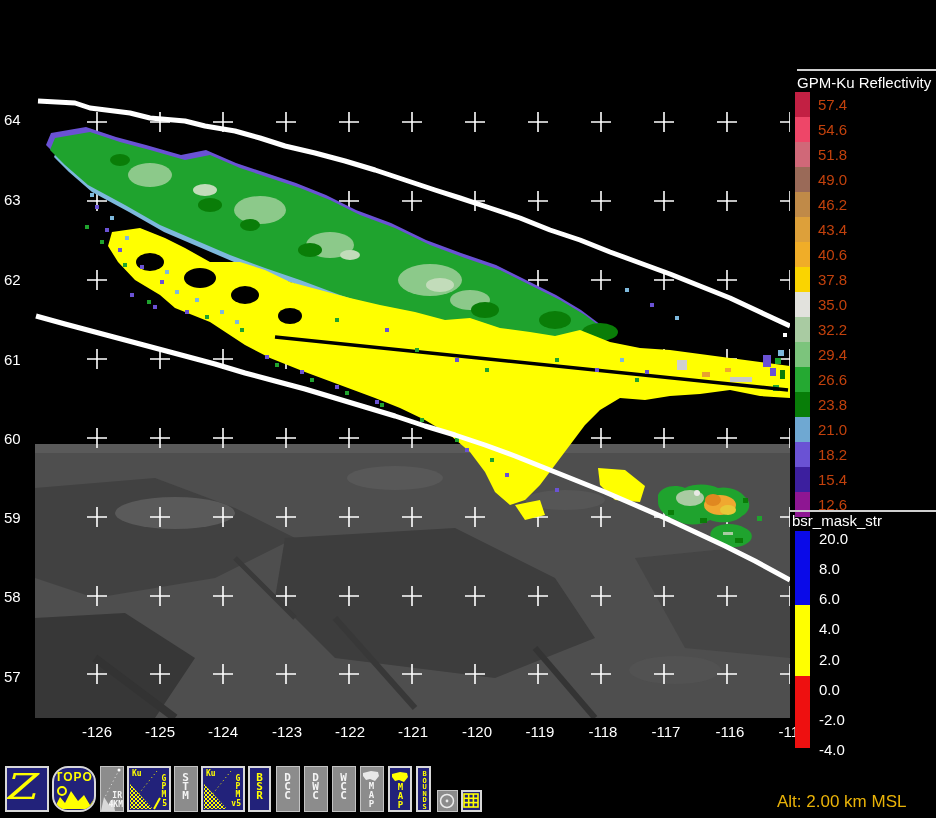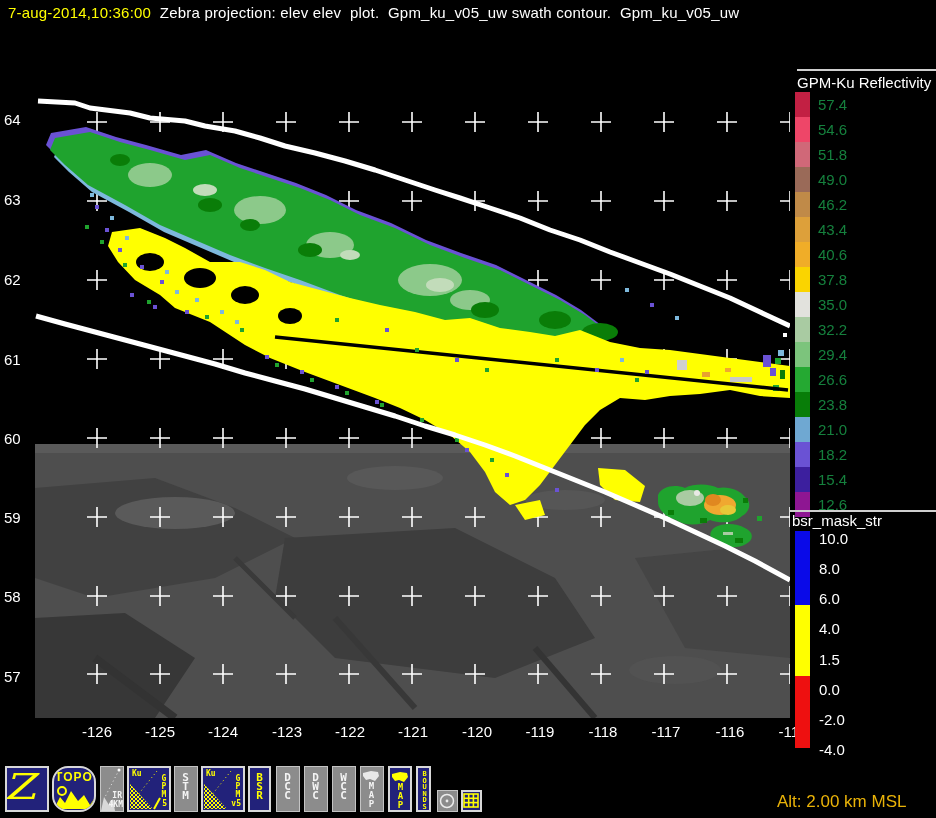--- a/index.html
+++ b/index.html
@@ -12,21 +12,21 @@
   .ts{color:#ffff00;}
   
   #mapsvg{left:35px;top:58px;}
   .latlab{position:absolute;left:4px;width:30px;color:#fff;font-size:15px;}
   .lonlab{position:absolute;top:723px;width:46px;text-align:center;color:#fff;font-size:15px;}
   
   .cbtitle{position:absolute;color:#fff;font-size:15px;white-space:nowrap;}
   .sepline{position:absolute;height:2px;background:#cfcfcf;}
   .cbrow{position:absolute;left:795px;height:25px;}
   .cbrow .sw{position:absolute;left:0;top:0;width:15px;height:25px;}
-  .cbrow .lb{position:absolute;left:23px;top:0;height:25px;line-height:25px;color:#15803d;font-size:15px;}
+  .cbrow .lb{position:absolute;left:23px;top:0;height:25px;line-height:25px;color:#c2410c;font-size:15px;}
   .bsrseg{position:absolute;left:795px;width:15px;}
   .bsrlab{position:absolute;left:819px;height:30px;line-height:30px;color:#fff;font-size:15px;}
   
   #toolbar{left:0;top:762px;width:936px;height:56px;background:#000;}
   .btn{position:absolute;box-sizing:border-box;cursor:pointer;overflow:hidden;}
   .navy{background:#22227a;border:2px solid #d8d8d8;}
   .gray{background:#8c8c8c;border:1px solid #c4c4c4;}
   .vstack{word-break:break-all;line-height:9px;font-size:11px;font-weight:bold;
     font-family:"DejaVu Sans Mono",monospace;text-align:center;}
   .wtxt{color:#f4f4f4;} .ytxt{color:#ffff00;}
@@ -35,21 +35,20 @@
   #btn-topo .lab{position:absolute;top:2px;left:0;width:100%;text-align:center;color:#ffff00;
     font-size:12px;font-weight:bold;letter-spacing:1px;}
   .smalltxt{position:absolute;font-size:8px;font-weight:bold;line-height:8px;
     font-family:"DejaVu Sans Mono",monospace;}
   #alt-label{color:#eab308;font-size:17px;white-space:nowrap;}
 </style>
 </head>
 <body>
 
 <div id="header" class="abs">
-  <div class="line" id="hline1"><span class="ts">7-aug-2014,10:36:00</span><span>  Zebra projection: elev elev  plot.  Gpm_ku_v05_uw swath contour.  Gpm_ku_v05_uw</span></div>
 </div>
 
 <svg id="mapsvg" class="abs" width="755" height="660" viewBox="0 0 755 660">
   <rect x="0" y="0" width="755" height="660" fill="#000"></rect>
 
   <g>
     <rect x="0" y="386" width="755" height="274" fill="#4e4e4e"></rect>
     <rect x="0" y="386" width="755" height="9" fill="#5a5a5a"></rect>
     <polygon points="0,430 120,420 200,450 260,480 180,520 60,540 0,520" fill="#414141"></polygon>
     <polygon points="250,480 420,470 520,520 560,580 460,620 300,600 240,540" fill="#3d3d3d"></polygon>
@@ -366,25 +365,25 @@
       <div class="sw" style="background: rgb(60, 31, 158);"></div>
       <div class="lb">15.4</div>
     </div>
     <div class="cbrow" style="top: 492px; width: 70px;">
       <div class="sw" style="background: rgb(142, 22, 146);"></div>
       <div class="lb">12.6</div>
     </div>
     <div class="bsrseg" style="top: 531px; height: 74px; background: rgb(10, 10, 232);"></div>
     <div class="bsrseg" style="top: 605px; height: 71px; background: rgb(255, 255, 0);"></div>
     <div class="bsrseg" style="top: 676px; height: 72px; background: rgb(238, 16, 16);"></div>
-    <div class="bsrlab" style="top: 524px;">10.0</div>
+    <div class="bsrlab" style="top: 524px;">20.0</div>
     <div class="bsrlab" style="top: 554.15px;">8.0</div>
     <div class="bsrlab" style="top: 584.3px;">6.0</div>
     <div class="bsrlab" style="top: 614.45px;">4.0</div>
-    <div class="bsrlab" style="top: 644.6px;">1.5</div>
+    <div class="bsrlab" style="top: 644.6px;">2.0</div>
     <div class="bsrlab" style="top: 674.75px;">0.0</div>
     <div class="bsrlab" style="top: 704.9px;">-2.0</div>
     <div class="bsrlab" style="top: 735.05px;">-4.0</div>
   </div>
 
 <div class="sepline" style="left:797px;top:69px;width:139px;"></div>
 <div class="cbtitle" style="left:797px;top:74px;">GPM-Ku Reflectivity</div>
 <div class="sepline" style="left:790px;top:510px;width:146px;"></div>
 <div class="cbtitle" style="left:792px;top:512px;">bsr_mask_str</div>
 <div class="sepline" style="left:787px;top:764px;width:149px;"></div>

